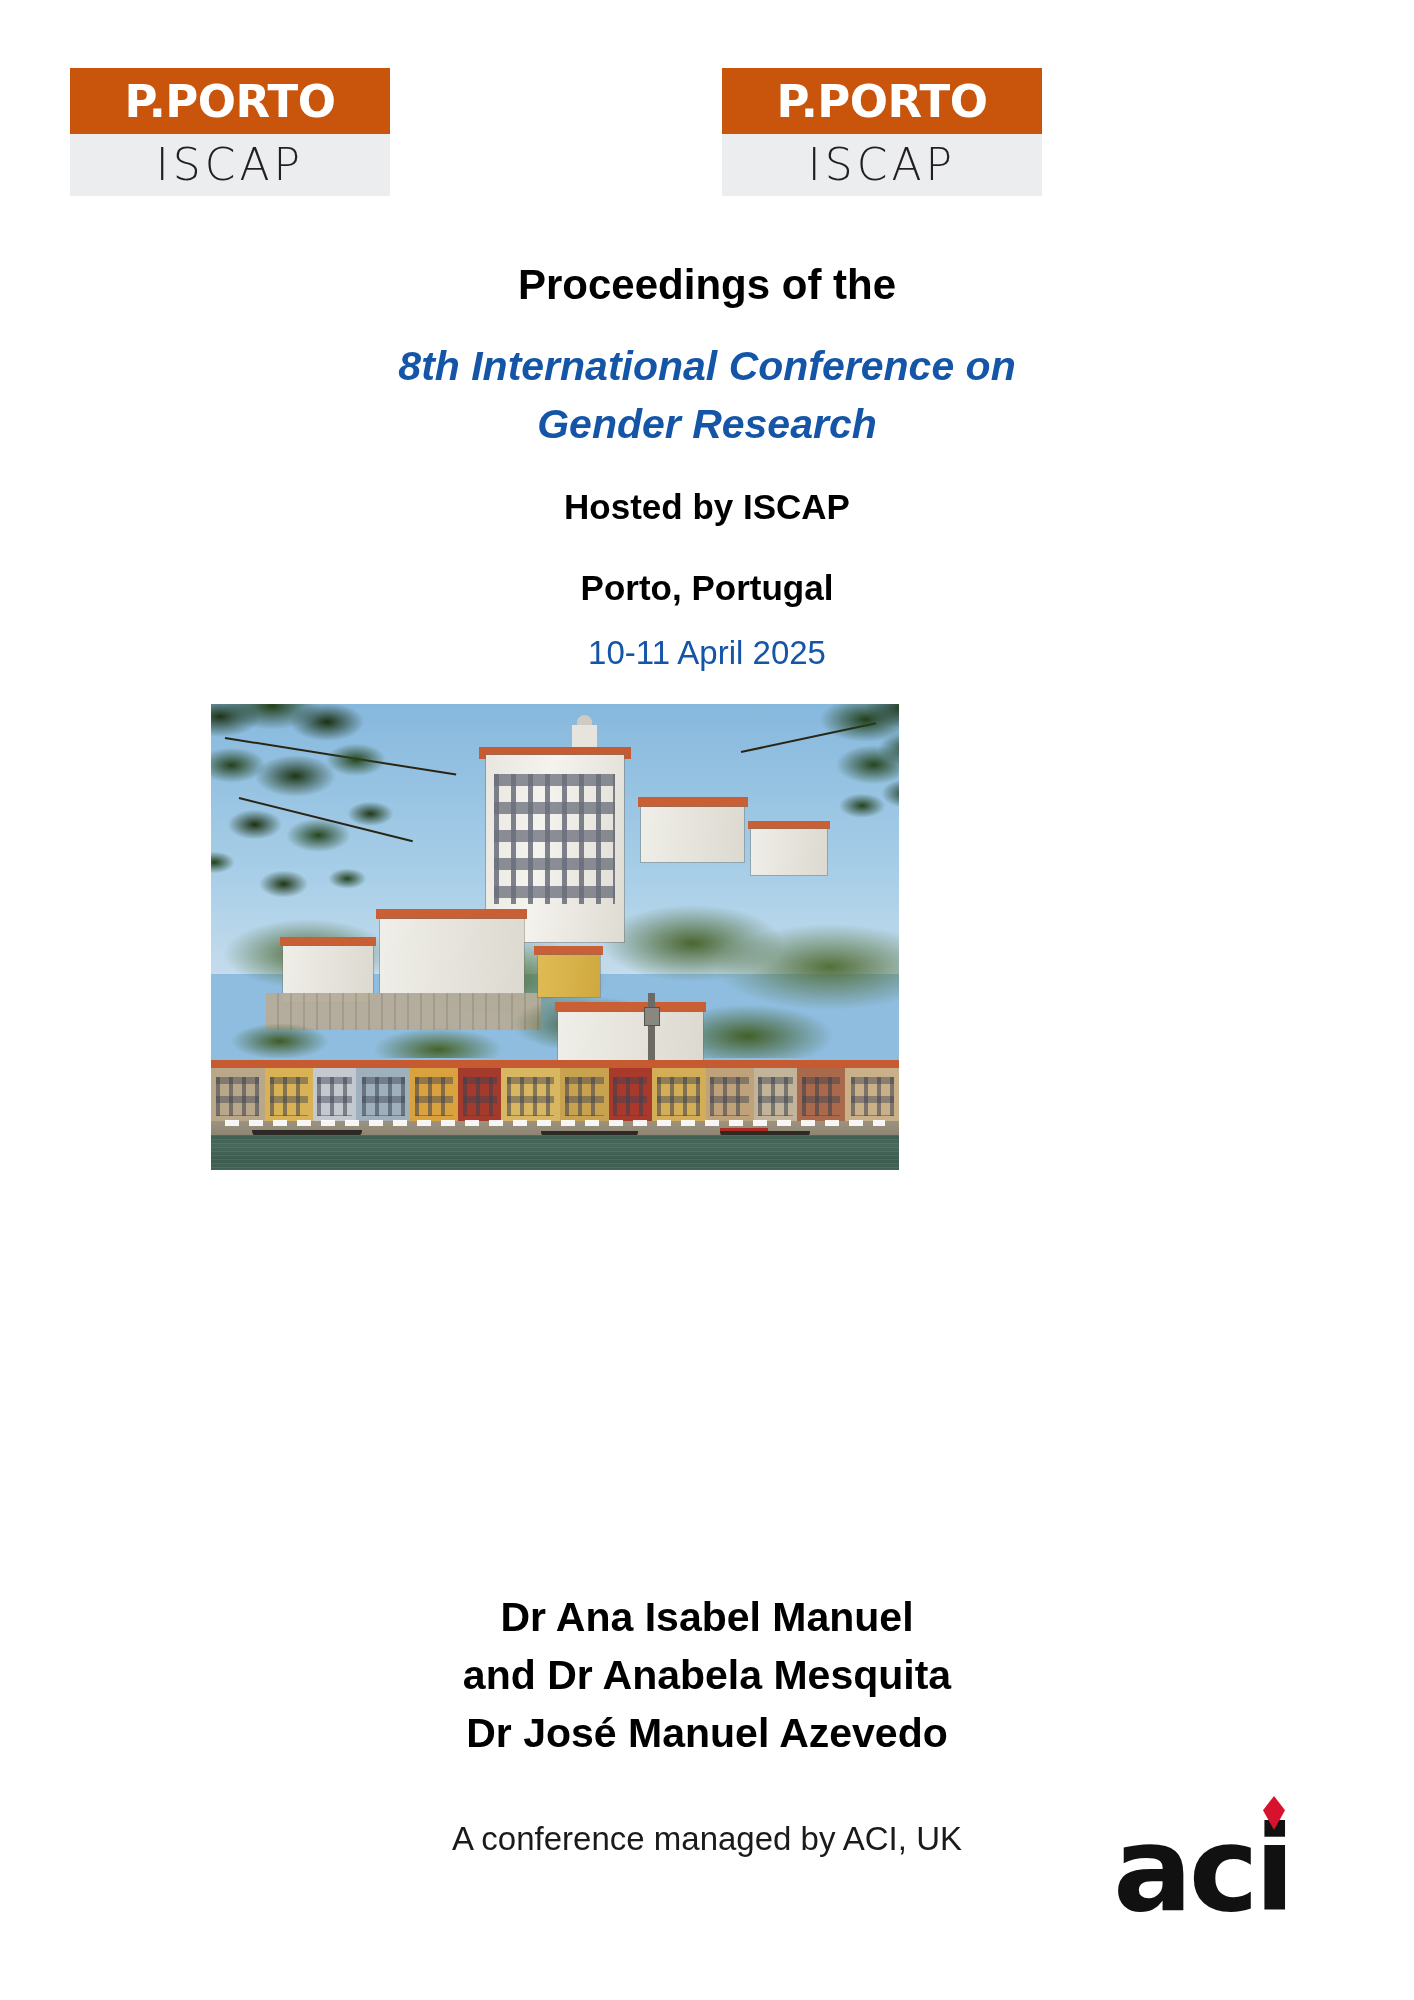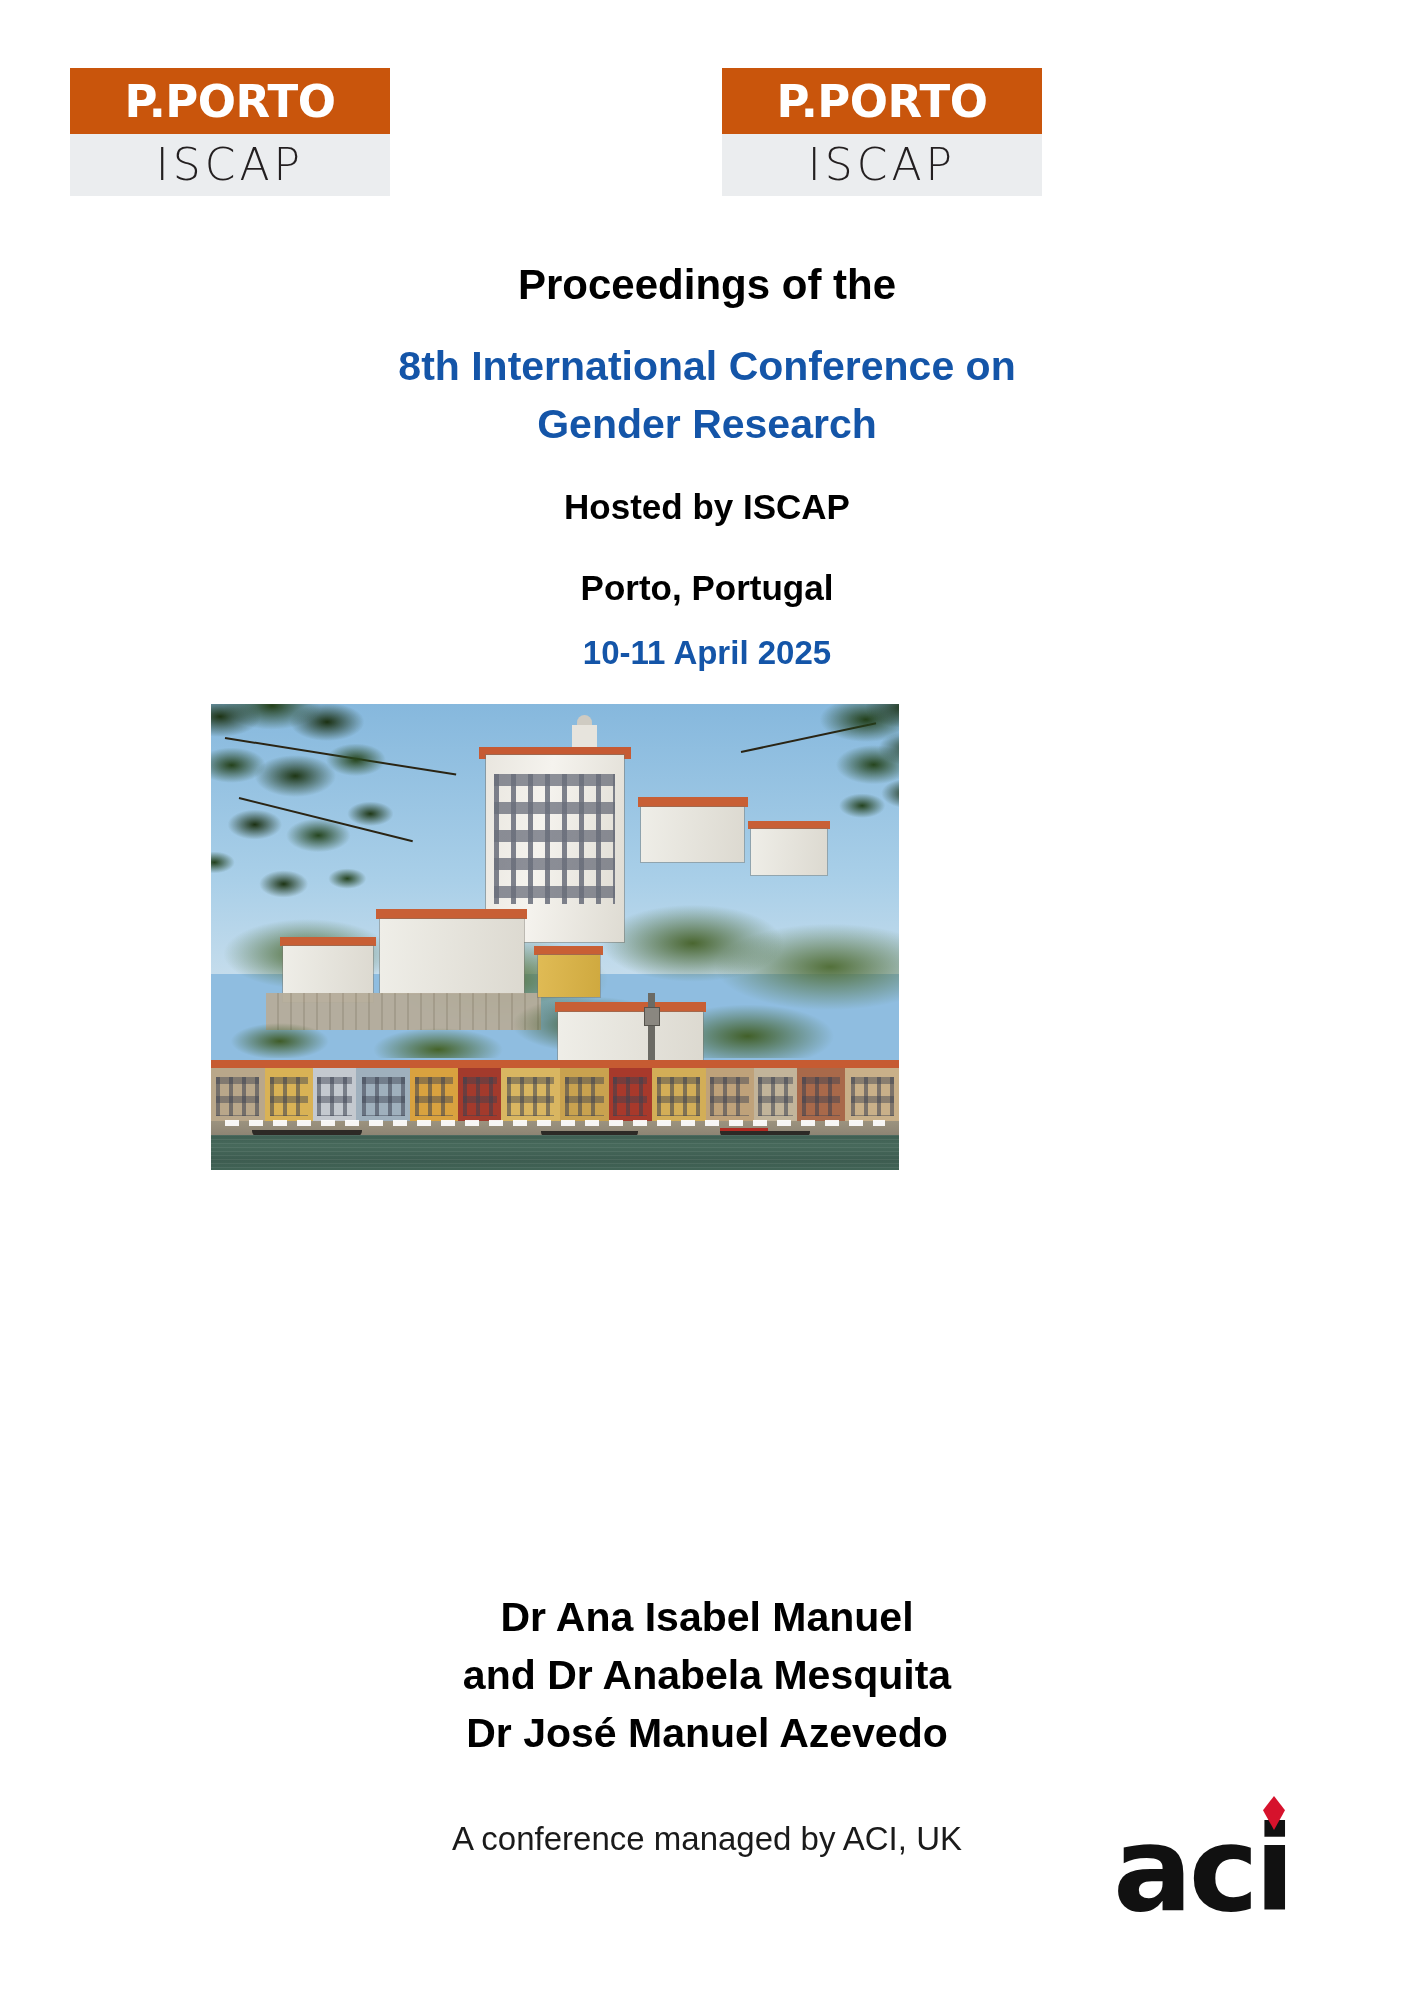--- a/index.html
+++ b/index.html
@@ -87,34 +87,35 @@
     margin-bottom: 24px;
   }
 
   .t-conference {
     color: #1455a8;
     font-size: 41px;
     font-weight: bold;
     line-height: 1.42;
     max-width: 700px;
     margin: 12px auto 28px auto;
+    font-style: italic;
   }
 
   .t-hosted {
     color: #000000;
     font-size: 35px;
     font-weight: bold;
     line-height: 1.5;
     margin-top: 28px;
   }
 
   .t-date {
     color: #1455a8;
     font-size: 33px;
-    font-weight: bold;
+    font-weight: normal;
     line-height: 1.5;
     margin-top: 14px;
   }
 
   
   .photo-wrap {
     position: absolute;
     left: 211px;
     top: 704px;
     width: 688px;

